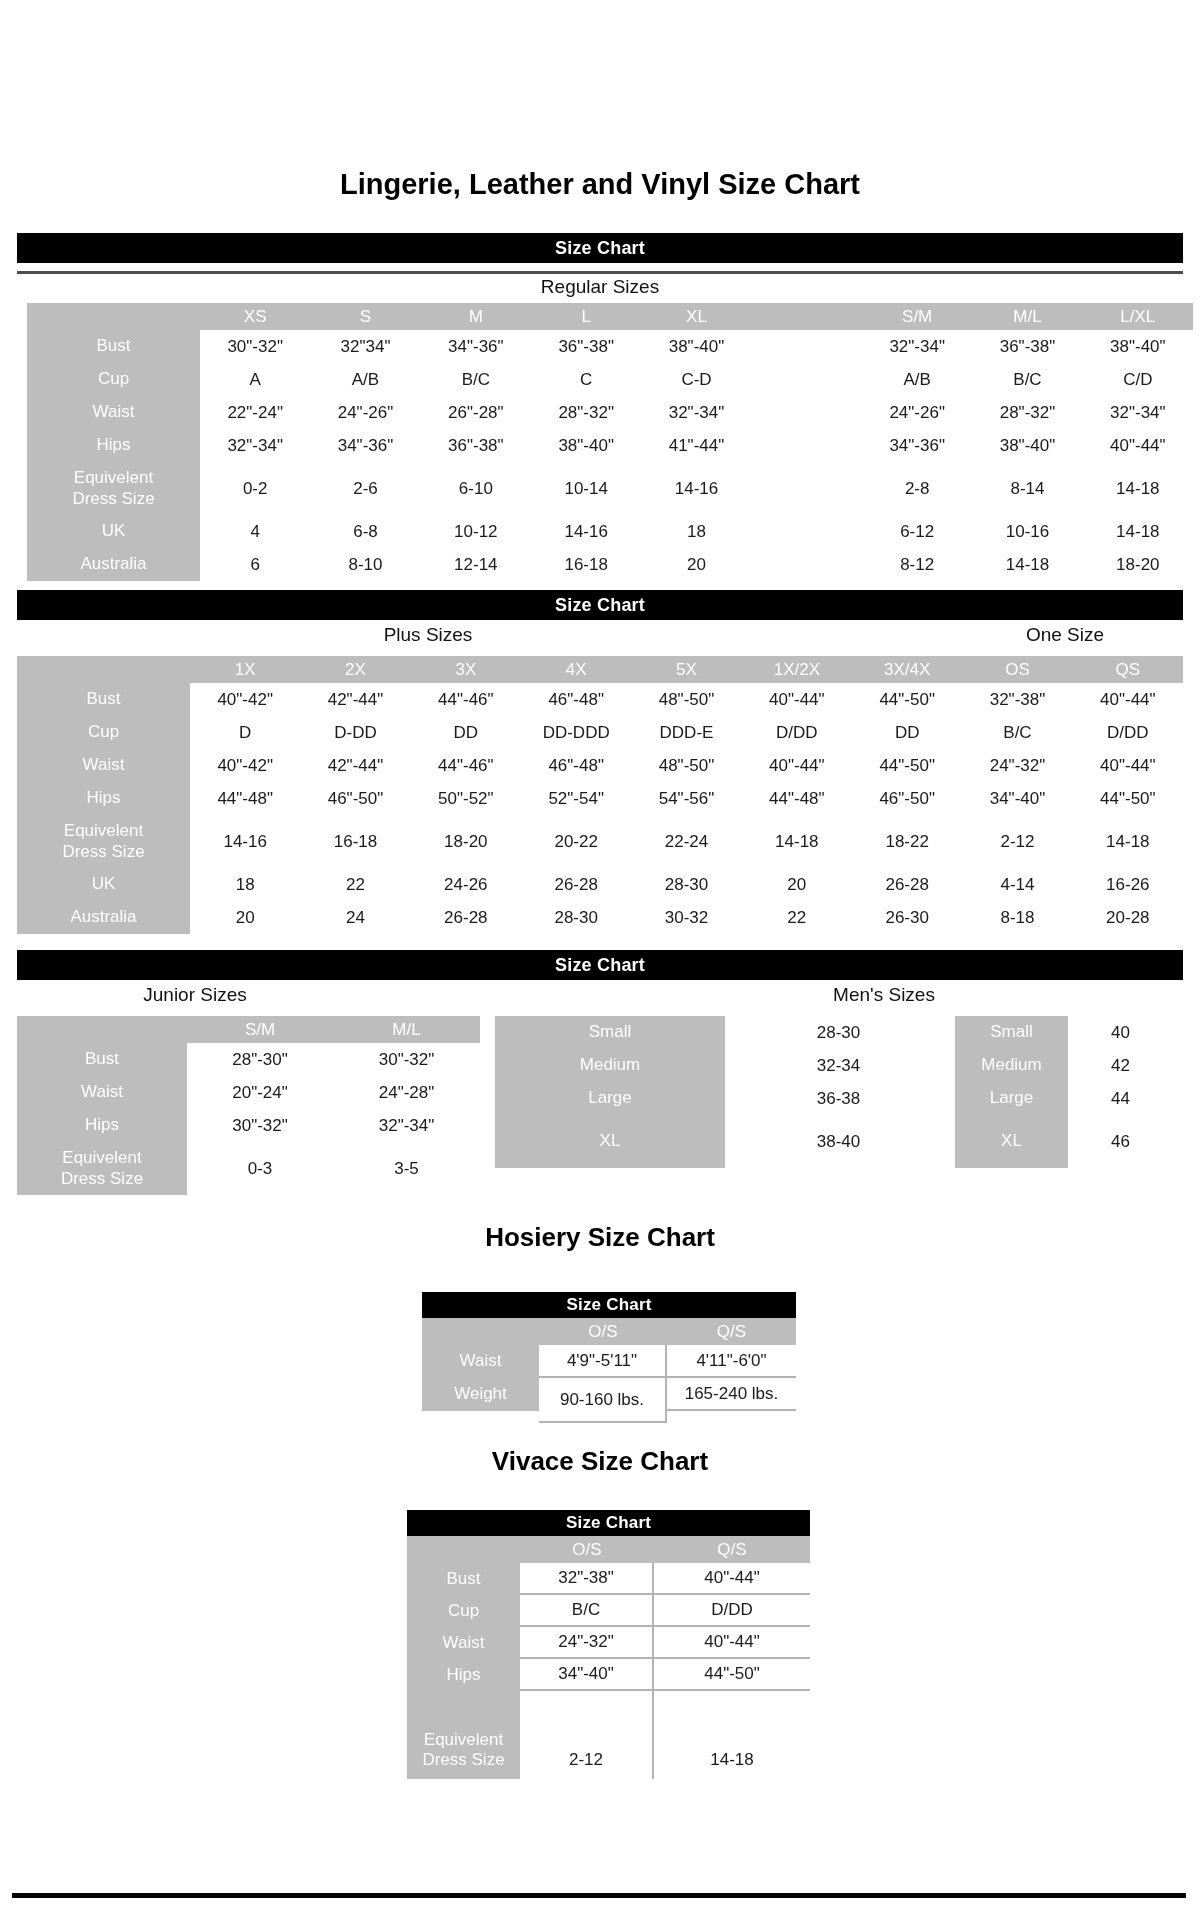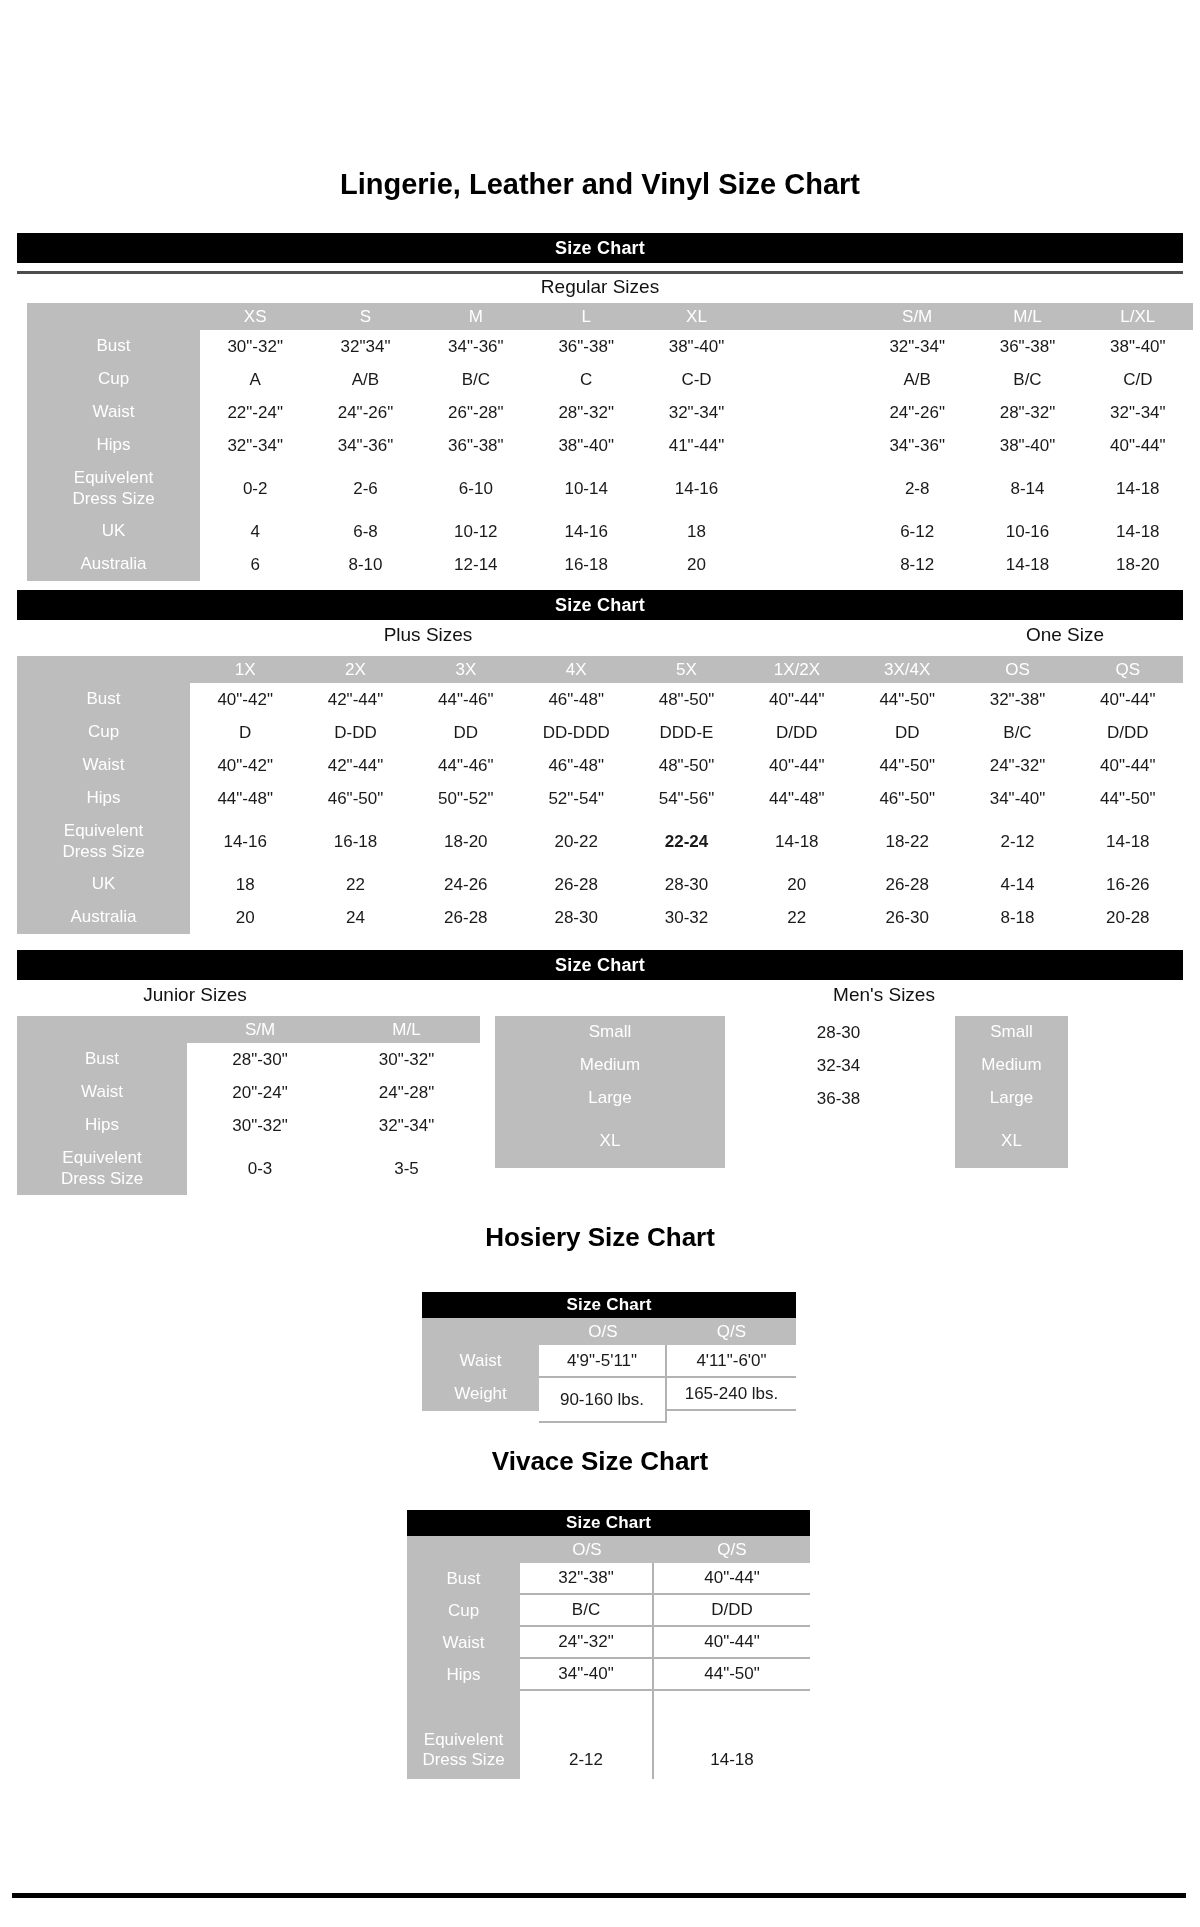--- a/index.html
+++ b/index.html
@@ -202,21 +202,21 @@
     <div class="val " style="height: 33px;">44"-48"</div>
     <div class="val " style="height: 33px;">46"-50"</div>
     <div class="val " style="height: 33px;">34"-40"</div>
     <div class="val " style="height: 33px;">44"-50"</div>
     <div class="lab" style="height: 53px;">Equivelent
 Dress Size</div>
     <div class="val " style="height: 53px;">14-16</div>
     <div class="val " style="height: 53px;">16-18</div>
     <div class="val " style="height: 53px;">18-20</div>
     <div class="val " style="height: 53px;">20-22</div>
-    <div class="val " style="height: 53px; font-weight: bold;">22-24</div>
+    <div class="val " style="height: 53px;">22-24</div>
     <div class="val " style="height: 53px;">14-18</div>
     <div class="val " style="height: 53px;">18-22</div>
     <div class="val " style="height: 53px;">2-12</div>
     <div class="val " style="height: 53px;">14-18</div>
     <div class="lab" style="height: 33px;">UK</div>
     <div class="val " style="height: 33px;">18</div>
     <div class="val " style="height: 33px;">22</div>
     <div class="val " style="height: 33px;">24-26</div>
     <div class="val " style="height: 33px;">26-28</div>
     <div class="val " style="height: 33px;">28-30</div>
@@ -266,27 +266,34 @@
       <div class="m-col" style="width: 230px;">
         <div class="lab" style="height: 33px;">Small</div>
         <div class="lab" style="height: 33px;">Medium</div>
         <div class="lab" style="height: 33px;">Large</div>
         <div class="lab" style="height: 53px;">XL</div>
       </div>
       <div class="m-col" style="width: 227px;">
         <div class="val" style="height: 33px;">28-30</div>
         <div class="val" style="height: 33px;">32-34</div>
         <div class="val" style="height: 33px;">36-38</div>
+        <div class="val" style="height: 53px;">38-40</div>
       </div>
       <div class="" style="width: 3px;"></div>
       <div class="m-col" style="width: 113px;">
         <div class="lab" style="height: 33px;">Small</div>
         <div class="lab" style="height: 33px;">Medium</div>
         <div class="lab" style="height: 33px;">Large</div>
         <div class="lab" style="height: 53px;">XL</div>
+      </div>
+      <div class="m-col" style="width: 105px;">
+        <div class="val" style="height: 33px;">40</div>
+        <div class="val" style="height: 33px;">42</div>
+        <div class="val" style="height: 33px;">44</div>
+        <div class="val" style="height: 53px;">46</div>
       </div>
     </div>
 </div>
 
 <h2 class="abs title sub-title" style="top:1222px; left:0;">Hosiery Size Chart</h2>
 <div class="abs bar" style="top:1292px; left:422px; width:374px; height:26px; font-size:17px;">
   <span>Size Chart</span>
 </div>
 <div id="hosiery-grid" class="abs grid cols-hos" style="top:1318px; left:422px;">
     <div class="hd"></div>

